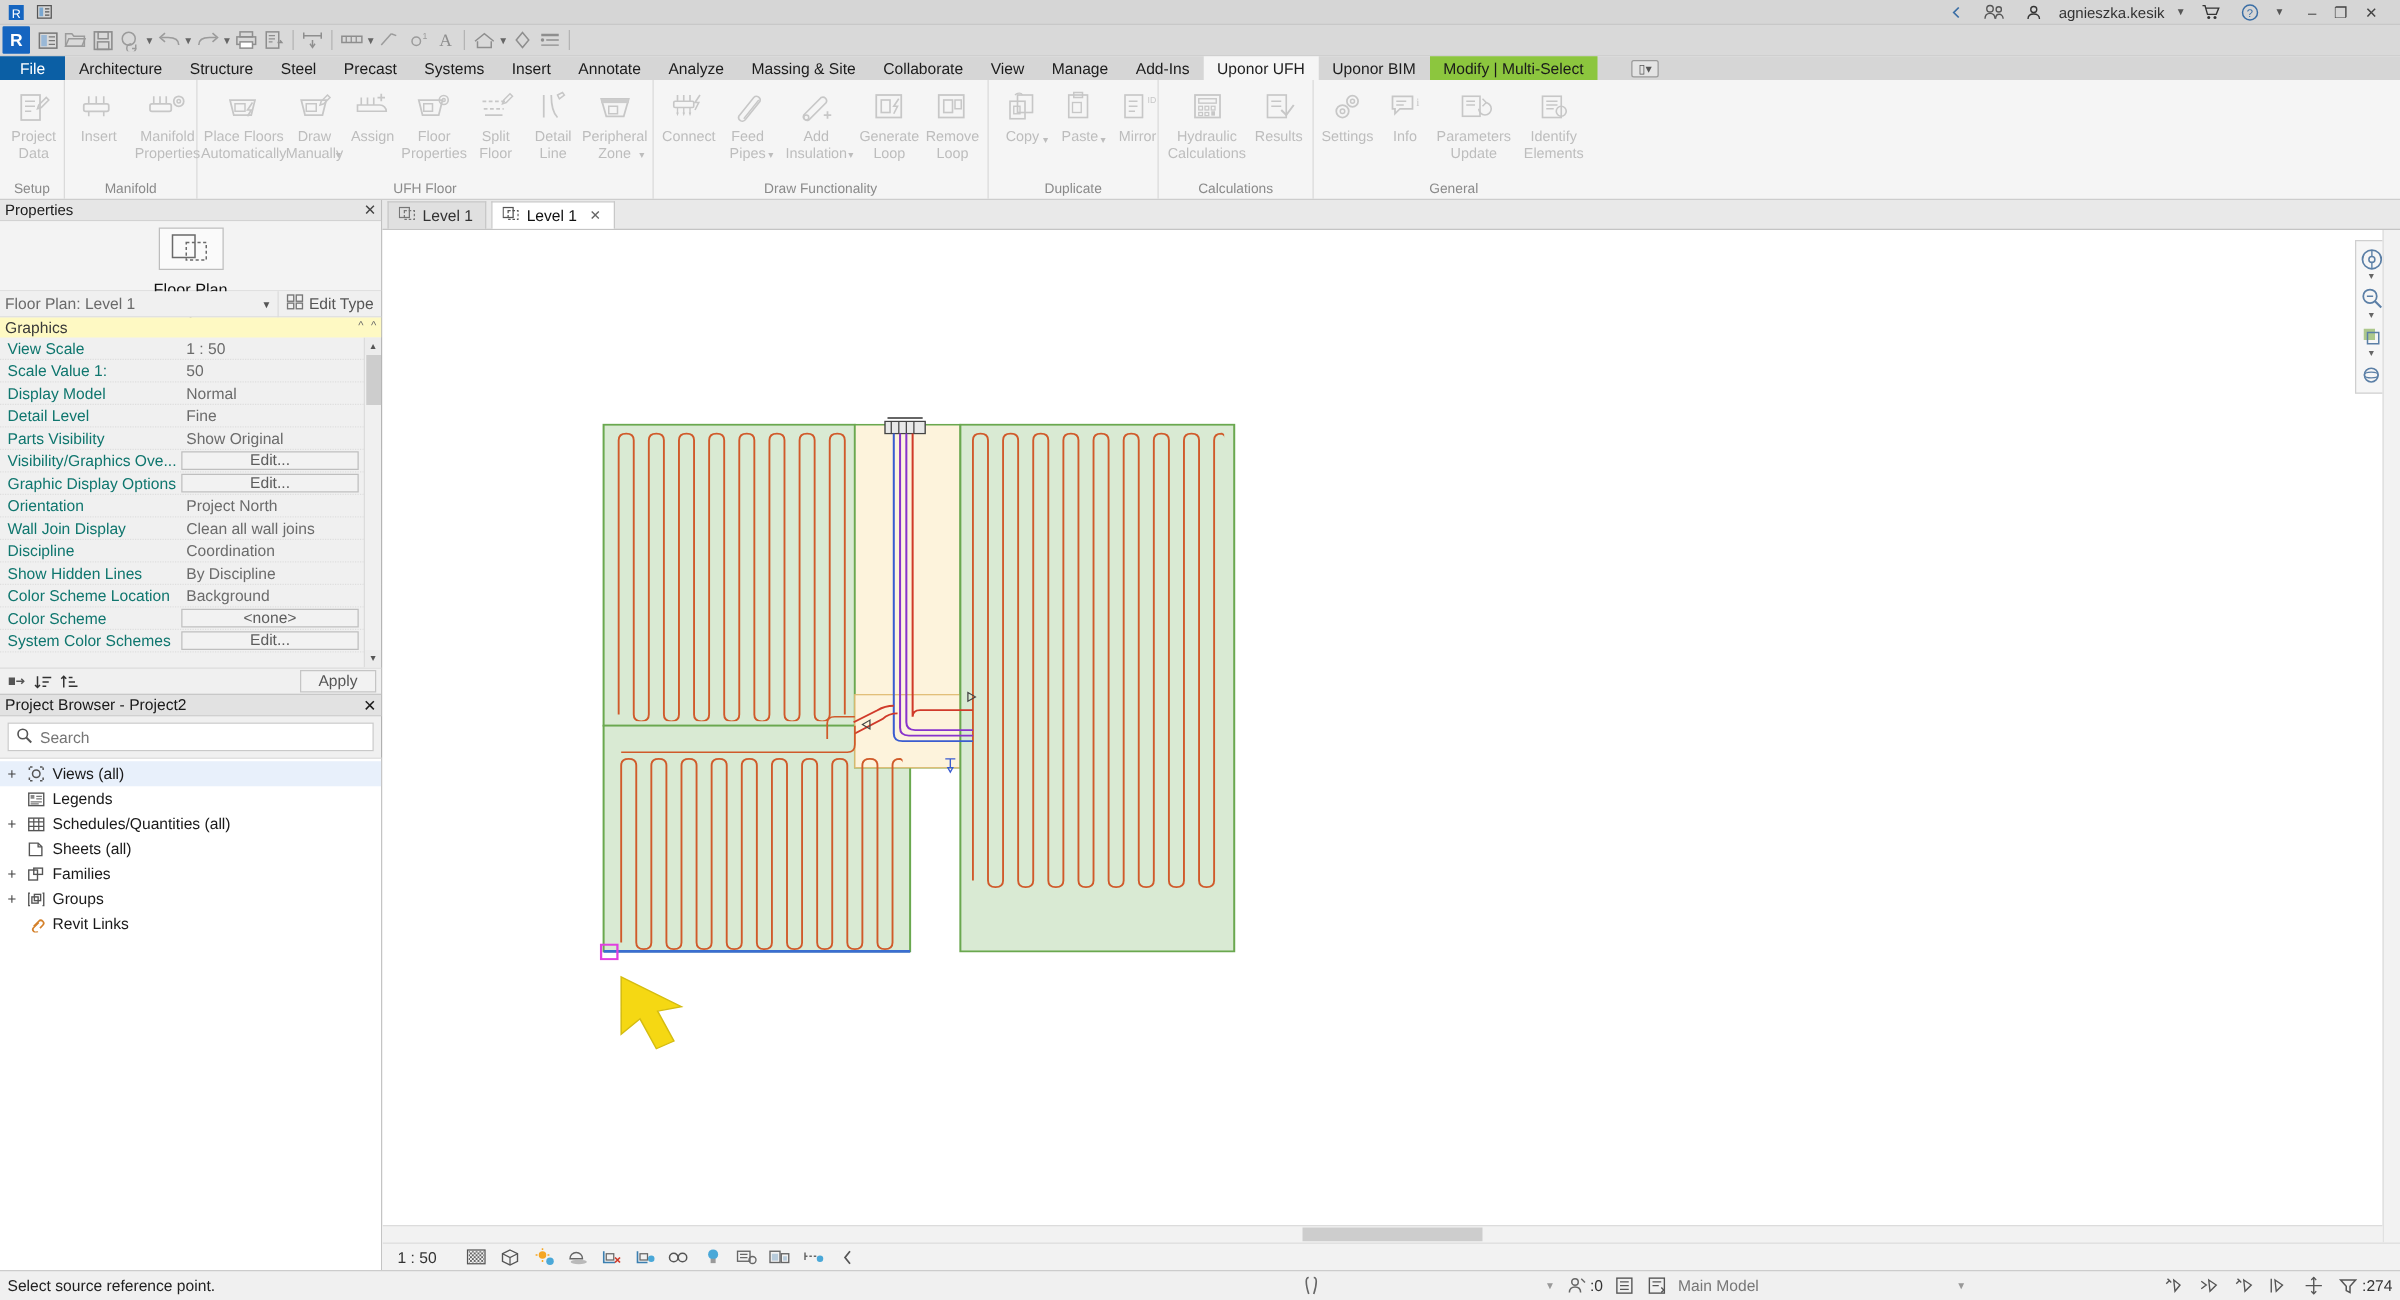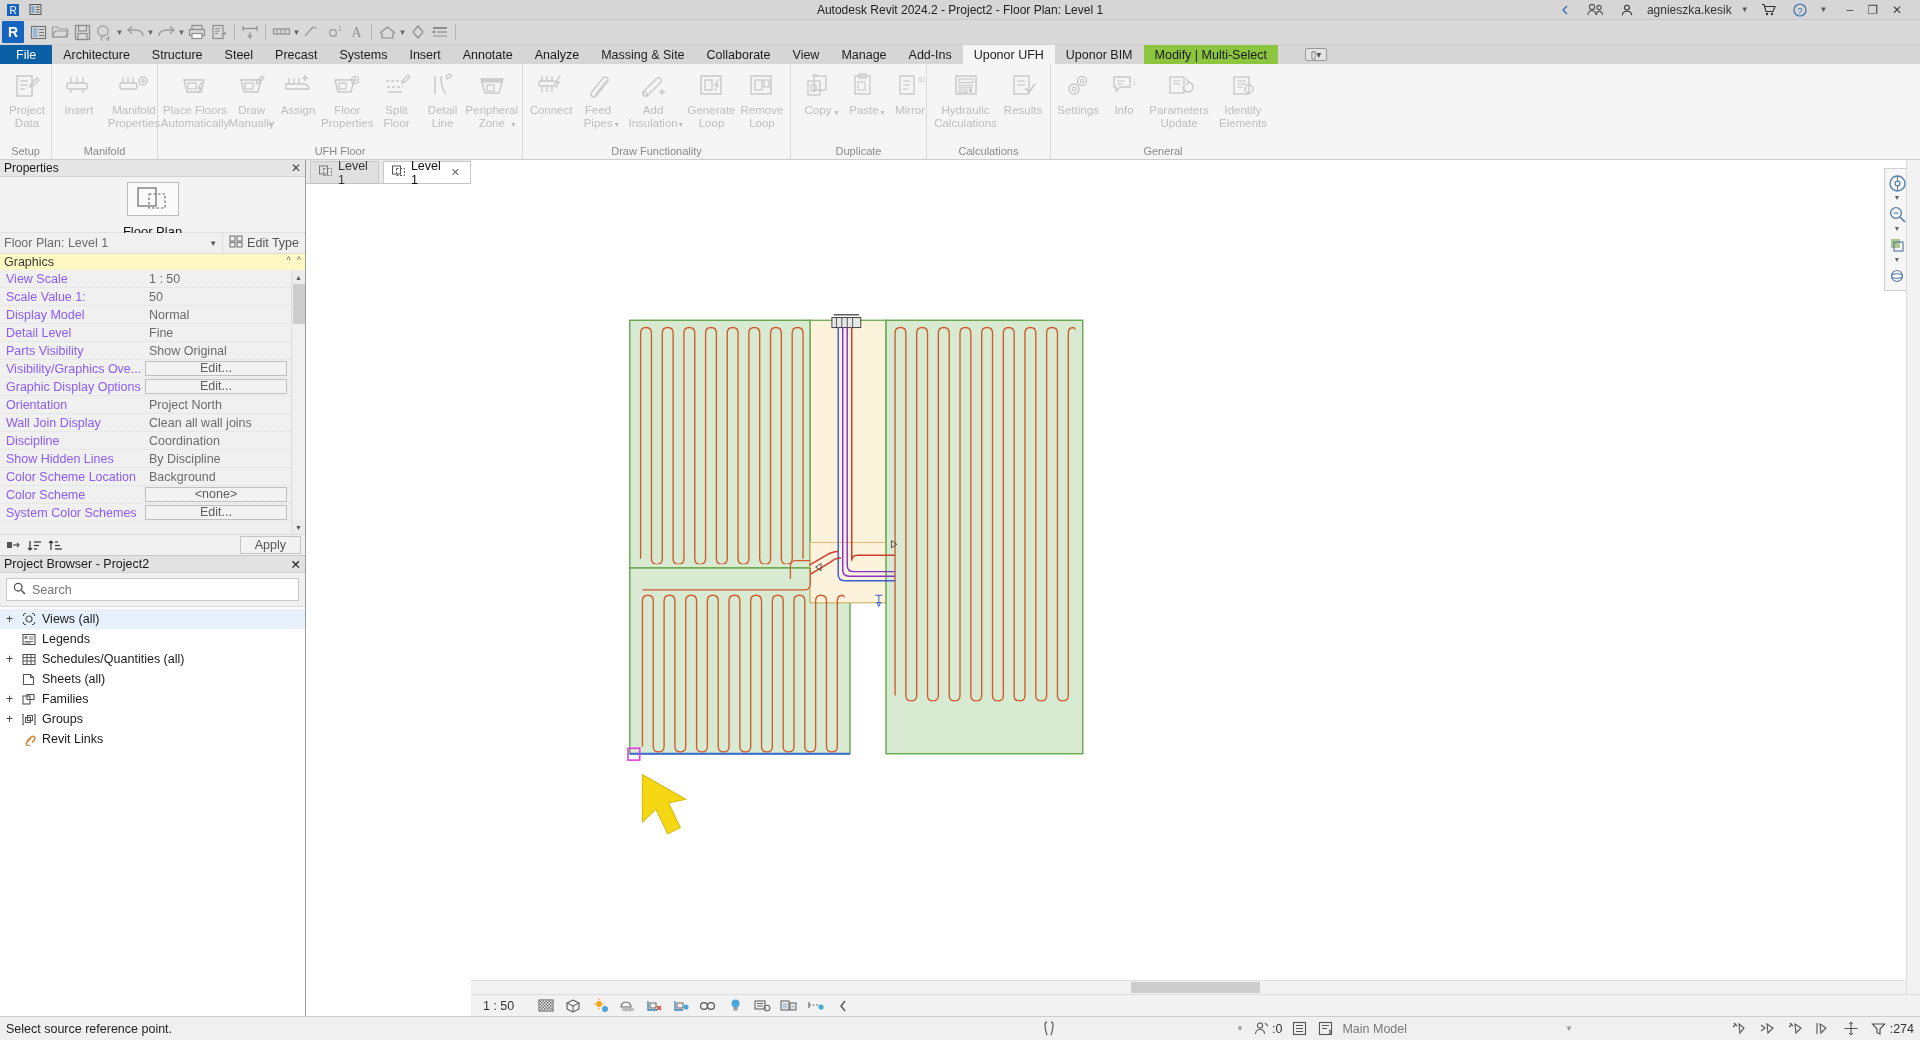--- a/index.html
+++ b/index.html
@@ -110,21 +110,21 @@
   .prop-selector .edittype{ display:flex;align-items:center;gap:4px;padding:0 6px;height:21px;
      border-left:1px solid #dcdcdc; color:#555;}
 
   .prop-group{ background:#fef9c3; font-size:12.5px; padding:1px 4px; color:#3a3a3a;
                display:flex; align-items:flex-start; height:16px;}
   .prop-group .chev{ margin-left:auto; display:flex; gap:6px; color:#666; font-size:9px;}
 
   .prop-list{ flex:0 0 auto; overflow:hidden; position:relative;}
   .prow{ display:flex; height:18px; align-items:center; font-size:12.5px;
          border-bottom:1px dotted #dedede;}
-  .prow .pk{ width:143px; padding-left:6px; color:#8b5cf6; white-space:nowrap; overflow:hidden;}
+  .prow .pk{ width:143px; padding-left:6px; color:#0f766e; white-space:nowrap; overflow:hidden;}
   .prow .pv{ flex:1; padding-left:6px; color:#6b6b6b; white-space:nowrap; overflow:hidden;}
   .prow .pv.btnlike{ margin:0 18px 0 2px; border:1px solid #bfbfbf; background:#f2f2f2;
         height:15px; line-height:13px; text-align:center; padding:0; color:#5d5d5d;}
   .prop-scroll{ position:absolute; right:0; top:0; width:14px; bottom:0; background:#f0f0f0;
                 border-left:1px solid #dcdcdc;}
   .sc-arrow{ height:14px; display:flex;align-items:center;justify-content:center;font-size:7px;color:#555;
              background:#ececec;}
   .sc-thumb{ position:absolute;top:14px;left:1px;width:12px;height:40px;background:#cdcdcd;}
 
   .prop-footer{ height:21px; display:flex; align-items:center; gap:3px; padding:0 4px;
@@ -139,21 +139,21 @@
   .pb-search{ margin:5px 6px; height:23px; border:1px solid #c9c9c9; background:#fff;
               display:flex; align-items:center; gap:6px; padding:0 6px;}
   .pb-search input{ border:none;outline:none;flex:1;font-size:12.5px; font-family:Liberation Sans, sans-serif; color:#3b82f6;}
   .pb-tree{ flex:1; background:#fff; overflow:hidden; padding-top:2px; border-top:1px solid #d8d8d8;}
   .tnode{ display:flex; align-items:center; height:20px; font-size:12.5px; padding-left:4px; gap:5px;}
   .tnode.sel{ background:#e8f0fb;}
   .tplus{ width:11px;text-align:center;color:#444;font-size:12px;line-height:10px;}
   .tico{ width:17px;display:flex;align-items:center;justify-content:center;}
 
   
-  .viewcol{ flex:1; display:flex; flex-direction:row; min-width:0; background:#fff;}
+  .viewcol{ flex:1; display:flex; flex-direction:column; min-width:0; background:#fff;}
   .viewtabs{ height:24px; background:#e9e9e9; display:flex; align-items:flex-end; gap:0px;
              border-bottom:1px solid #c4c4c4; flex:0 0 24px;}
   .vtab{ height:22px; display:flex;align-items:center;gap:6px; padding:0 10px 0 8px;
          font-size:12.5px; background:#e0e0e0; border:1px solid #c8c8c8; border-bottom:none;
          margin-left:4px; color:#333;}
   .vtab.active{ background:#fff; color:#111;}
   .vtab .xx{ margin-left:4px; font-size:11px; color:#666;}
 
   .canvaswrap{ flex:1; position:relative; background:#fff; overflow:hidden;}
   .navbar{ position:absolute; right:10px; top:8px; width:26px; background:#f6f6f6;
@@ -198,21 +198,20 @@
       <span class="qicon">
         <svg width="13" height="13" viewBox="0 0 13 13">
             <rect x="1" y="1.5" width="11" height="10" fill="none" stroke="#555"></rect>
             <rect x="2.5" y="3" width="3" height="7" fill="#7aa7d0"></rect>
             <line x1="7" y1="4" x2="10.5" y2="4" stroke="#555"></line>
             <line x1="7" y1="6.5" x2="10.5" y2="6.5" stroke="#555"></line>
             <line x1="7" y1="9" x2="10.5" y2="9" stroke="#555"></line>
           </svg>
       </span>
     </div>
-    <div class="tb-title">Autodesk Revit 2024.2 - Project2 - Floor Plan: Level 1</div>
     <div class="tb-right">
       <span class="qicon">
         <svg width="8" height="10" viewBox="0 0 8 10">
             <polyline points="6,1 2,5 6,9" fill="none" stroke="#3a6ea5" stroke-width="1.4"></polyline>
           </svg>
       </span>
       <span class="qicon">
         <svg width="17" height="13" viewBox="0 0 17 13">
             <circle cx="5" cy="4" r="2.6" fill="none" stroke="#555" stroke-width="1.1"></circle>
             <circle cx="12" cy="4.5" r="2.1" fill="none" stroke="#555" stroke-width="1.1"></circle>

